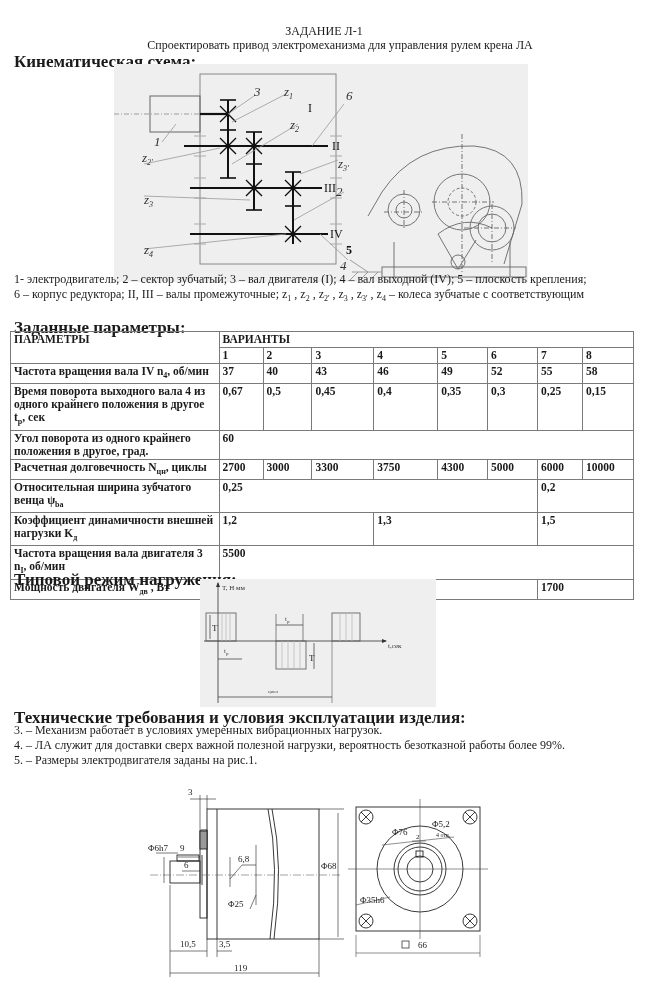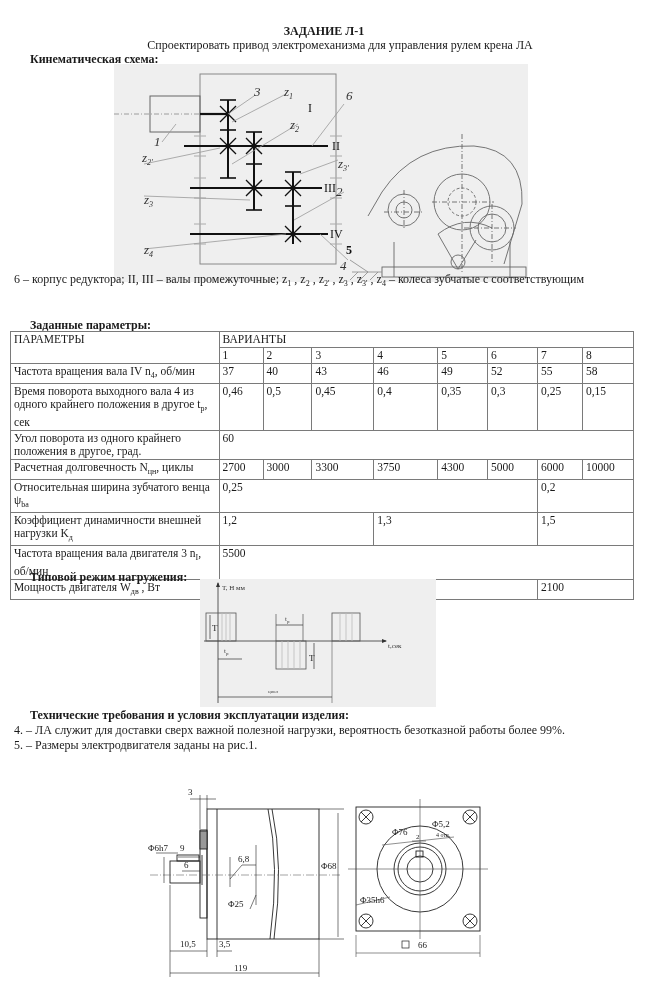--- a/index.html
+++ b/index.html
@@ -1,28 +1,28 @@
 <!DOCTYPE html>
 <html><head>
 <meta charset="utf-8">
 <style>
   html, body { margin:0; padding:0; background:#ffffff; }
   body { width:648px; height:1000px; position:relative; overflow:hidden;
          font-family:"Liberation Serif", "DejaVu Serif", serif; color:#1a1a1a; }
   .abs { position:absolute; }
-  .title { left:0; width:648px; top:24px; text-align:center; font-weight:bold; font-size:12px; }
+  .title { left:0; width:648px; top:24px; text-align:center; font-weight:normal; font-size:12px; }
   .subtitle { left:16px; width:648px; top:38px; text-align:center; font-size:12px; }
-  .section { left:30px; font-weight:bold; font-size:12px; }
+  .section { left:14px; font-weight:bold; font-size:17px; }
   .caption { left:14px; top:272px; width:620px; font-size:12px; line-height:15px; }
   sub { font-size:8px; }
   .kin { left:114px; top:64px; width:414px; height:218px; background:#efefef; }
   .kin svg { width:100%; height:100%; }
   table.params { position:absolute; left:10px; top:331px; width:624px; border-collapse:collapse;
                  font-size:11.5px; line-height:13px; }
-  table.params td { border:1px solid #7a7a7a; padding:1px 3px; vertical-align:top; }
+  table.params td { border:1px solid #7a7a7a; padding:1px 3px; vertical-align:top;font-weight:bold; }
   table.params td.c { text-align:left; }
   .load { left:200px; top:579px; width:236px; height:128px; background:#efefef; }
   .reqs { left:14px; top:723px; font-size:12px; line-height:15px; }
   .motor { left:120px; top:785px; width:450px; height:215px; }
   .motor svg { width:100%; height:100%; }
 </style>
 </head>
 <body>
 
 <div class="abs title">ЗАДАНИЕ Л-1</div>
@@ -148,20 +148,21 @@
       <line x1="236" y1="216" x2="244" y2="208"></line>
         <line x1="246" y1="216" x2="254" y2="208"></line>
       <line x1="256" y1="216" x2="264" y2="208"></line>
         <line x1="238" y1="208" x2="268" y2="208"></line>
       <line x1="236" y1="196" x2="254" y2="208"></line>
     </g>
   </svg>
 </div>
 
 <div class="abs caption">
+  <div>1- электродвигатель; 2 – сектор зубчатый; 3 – вал двигателя (I); 4 – вал выходной (IV); 5 – плоскость крепления;</div>
   <div><span>6 – корпус редуктора; II, III – валы промежуточные; z</span><sub>1</sub><span> , z</span><sub>2</sub><span> , z</span><sub>2'</sub><span> , z</span><sub>3</sub><span> , z</span><sub>3'</sub><span> , z</span><sub>4</sub><span> – колеса зубчатые с соответствующим</span></div>
 </div>
 
 <div class="abs section" style="top:318px;">Заданные параметры:</div>
 
 <table class="params">
   <colgroup>
     <col style="width:209px">
       <col style="width:44px">
       <col style="width:49px">
@@ -193,21 +194,21 @@
     <td>40</td>
     <td>43</td>
     <td>46</td>
     <td>49</td>
     <td>52</td>
     <td>55</td>
     <td>58</td>
   </tr>
   <tr>
     <td><span>Время поворота выходного вала 4 из одного крайнего положения в другое t</span><sub>р</sub><span>, сек</span></td>
-    <td>0,46</td>
+    <td>0,67</td>
     <td>0,5</td>
     <td>0,45</td>
     <td>0,4</td>
     <td>0,35</td>
     <td>0,3</td>
     <td>0,25</td>
     <td>0,15</td>
   </tr>
   <tr>
     <td>Угол поворота из одного крайнего положения в другое, град.</td>
@@ -236,21 +237,21 @@
     <td colspan="2" class="c">1,5</td>
   </tr>
   <tr>
     <td><span>Частота вращения вала двигателя 3 n</span><sub>I</sub><span>, об/мин</span></td>
     <td colspan="8" class="c">5500</td>
   </tr>
   <tr>
     <td><span>Мощность двигателя W</span><sub>дв</sub><span> , Вт</span></td>
     <td colspan="3" class="c">300</td>
     <td colspan="3" class="c">700</td>
-    <td colspan="2" class="c">2100</td>
+    <td colspan="2" class="c">1700</td>
   </tr>
 </tbody>
   </table>
 
 <div class="abs section" style="top:570px;">Типовой режим нагружения:</div>
 
 <div class="abs load">
   <svg viewBox="0 0 236 128" width="236" height="128" xmlns="http://www.w3.org/2000/svg" font-family="Liberation Serif, serif">
 
     <line x1="18" y1="4" x2="18" y2="124" stroke="#333" stroke-width="0.8"></line>
@@ -293,20 +294,21 @@
     </g>
 
     <line x1="132" y1="62" x2="132" y2="124" stroke="#555" stroke-width="0.6"></line>
     <line x1="18" y1="118" x2="132" y2="118" stroke="#333" stroke-width="0.7"></line>
     <text x="68" y="114" font-size="5" fill="#555">цикл</text>
   </svg>
 </div>
 
 <div class="abs section" style="top:708px;">Технические требования и условия эксплуатации изделия:</div>
 <div class="abs reqs">
+  <div>3. – Механизм работает в условиях умеренных вибрационных нагрузок.</div>
   <div>4. – ЛА служит для доставки сверх важной полезной нагрузки, вероятность безотказной работы более 99%.</div>
   <div>5. – Размеры электродвигателя заданы на рис.1.</div>
 </div>
 
 <div class="abs motor">
   <svg viewBox="0 0 450 215" xmlns="http://www.w3.org/2000/svg" font-family="Liberation Serif, serif" font-size="9" fill="#222">
     <g stroke="#222" stroke-width="0.9" fill="none">
       <rect x="87" y="24" width="112" height="130"></rect>
       <line x1="97" y1="24" x2="97" y2="154"></line>
       <path d="M148 24 Q160 80 150 154"></path>

